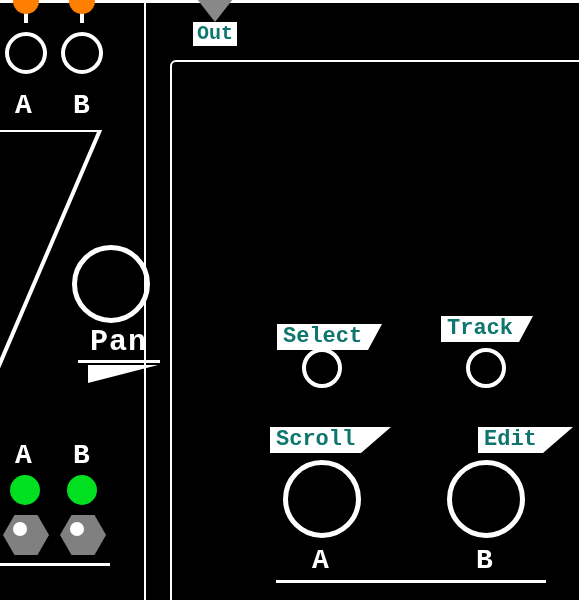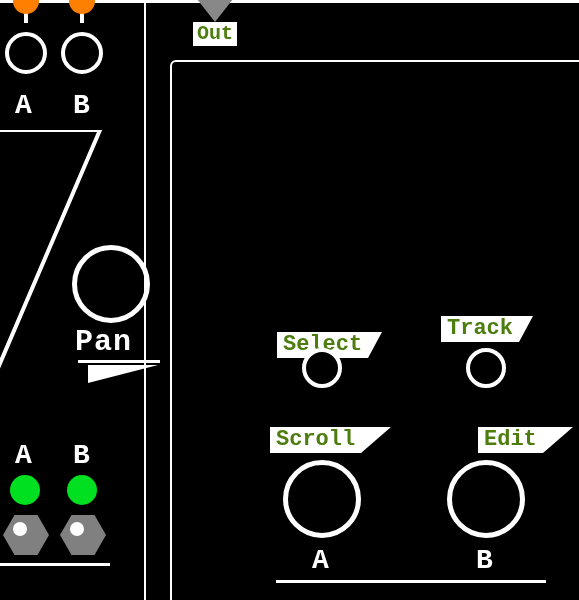--- a/index.html
+++ b/index.html
@@ -26,21 +26,21 @@
   .lbl {
     position: absolute;
     color: #fff;
     font-size: 28px;
     font-weight: bold;
     letter-spacing: 1px;
   }
   .knob-lbl {
     position: absolute;
     background: #fff;
-    color: #4d7c0f;
+    color: #0f766e;
     font-size: 22px;
     font-weight: bold;
     padding: 1px 6px 1px 6px;
     line-height: 24px;
   }
   .knob-lbl.wedge::after {
     content: '';
     position: absolute;
     right: -30px;
     top: 0;
@@ -143,35 +143,35 @@
 <div class="screen" id="lcd" style="left:260px; top:86px; width:300px; height:175px;">Channel Config
 &gt;Send A  :Post
  Send B  :Post
  Send M  :Off
  Pan Law :0dB
  Pan A   :Track
  Pan B   :Track
 </div>
 
 <div class="ring" style="left:72px; top:245px; width:78px; height:78px; border-width:5px;"></div>
-<div class="lbl" style="left:75px; top:325px; font-size:30px;">Pan</div>
+<div class="lbl" style="left:90px; top:325px; font-size:30px;">Pan</div>
 <div class="underline" style="left:78px; top:360px; width:82px;"></div>
 <div class="pan-wedge" style="left:88px; top:365px;"></div>
 
 <div class="panel-edge" style="left:170px; top:60px; width:430px; height:560px; border-radius:6px;"></div>
 
 <div class="lbl" style="left:15px; top:440px;">A</div>
 <div class="lbl" style="left:73px; top:440px;">B</div>
 <div class="led green" style="left:10px; top:475px; width:30px; height:30px;"></div>
 <div class="led green" style="left:67px; top:475px; width:30px; height:30px;"></div>
 <div class="hex" style="left:3px; top:515px;"></div>
 <div class="hex" style="left:60px; top:515px;"></div>
 <div class="underline" style="left:0; top:563px; width:110px;"></div>
 
-<div class="knob-lbl tiny-wedge" style="left:277px; top:332px;">Select</div>
+<div class="knob-lbl tiny-wedge" style="left:277px; top:324px;">Select</div>
 <div class="ring" style="left:302px; top:348px; width:40px; height:40px;"></div>
 
 <div class="knob-lbl tiny-wedge" style="left:441px; top:316px;">Track</div>
 <div class="ring" style="left:466px; top:348px; width:40px; height:40px;"></div>
 
 <div class="knob-lbl wedge" style="left:270px; top:427px;">Scroll</div>
 <div class="ring" style="left:283px; top:460px; width:78px; height:78px; border-width:5px;"></div>
 <div class="lbl" style="left:312px; top:545px;">A</div>
 
 <div class="knob-lbl wedge" style="left:434px; top:427px;margin-left:44px;">Edit</div>

